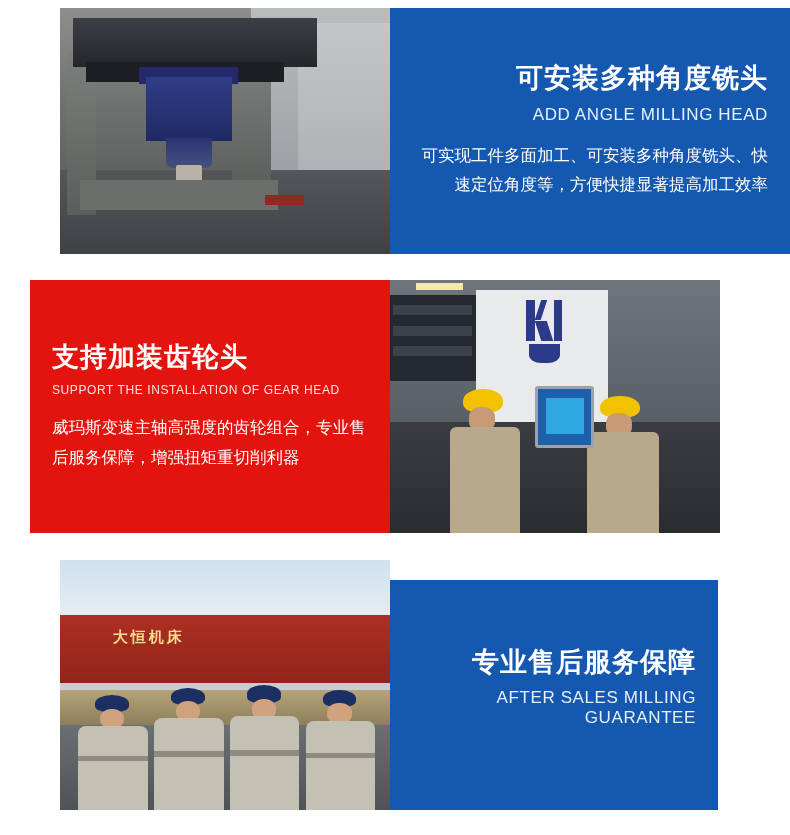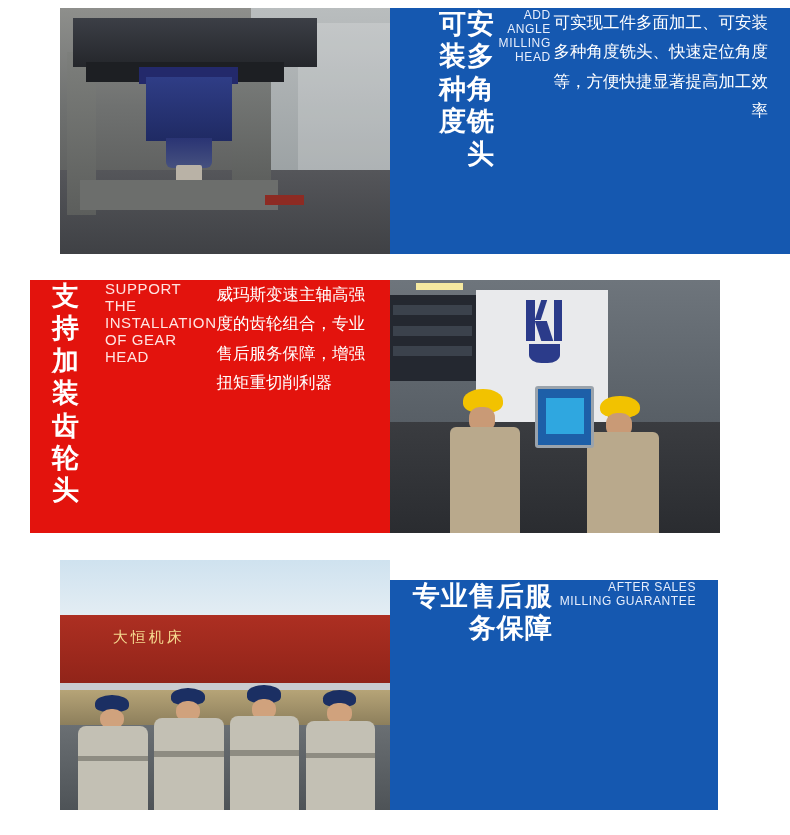--- a/index.html
+++ b/index.html
@@ -34,38 +34,38 @@
   .photo {
     position: absolute;
     box-sizing: border-box;
     overflow: hidden;
     background: #3a3d42;
   }
 
   
   .text-panel {
     display: flex;
-    flex-direction: row;
+    flex-direction: column;
     justify-content: center;
     padding: 0 22px;
   }
   .panel-blue { background: #1558b0; }
   .panel-red  { background: #e3130d; }
 
   .title-cn {
     color: #ffffff;
     font-size: 27px;
     font-weight: bold;
     letter-spacing: 1px;
     line-height: 1.2;
     margin: 0 0 10px 0;
   }
   .title-en {
     color: #e7eefc;
-    font-size: 12px;
+    font-size: 17px;
     letter-spacing: 0.6px;
     margin: 0 0 16px 0;
     font-weight: normal;
   }
   .panel-red .title-en { color: #ffe3e1; }
   .body-cn {
     color: #ffffff;
     font-size: 16.5px;
     line-height: 1.78;
     margin: 0;
@@ -104,21 +104,21 @@
   .body-suit { position:absolute; background:#b9a98c; border-radius:6px 6px 0 0; }
   .p2-screen { position:absolute; left:44%; top:42%; width:16%; height:22%; background:#1d5fa8; border:3px solid #9aa3ac; border-radius:3px; }
   .p2-screen i { position:absolute; left:14%; top:16%; width:72%; height:64%; background:#2fa7e0; display:block; }
   .p2-light { position:absolute; left:8%; top:1%; width:14%; height:3%; background:#f6e9a0; }
 
   
   .p3-sky { position:absolute; left:0; right:0; top:0; height:34%; background:linear-gradient(180deg,#cfe2ef 0%,#eef3f6 100%); }
   .p3-bld { position:absolute; left:0; right:0; top:22%; height:30%; background:linear-gradient(180deg,#ad2f22 0%,#8e2318 100%); }
   .p3-bld-top { position:absolute; left:0; right:0; top:22%; height:4%; background:#d9dde0; }
   .p3-bld-base { position:absolute; left:0; right:0; top:49%; height:5%; background:#c9ccd0; }
-  .p3-sign { position:absolute; left:16%; top:27%; font-size:15px; color:#f5d98f; font-weight:normal; letter-spacing:3px; }
+  .p3-sign { position:absolute; left:16%; top:27%; font-size:15px; color:#f5d98f; font-weight:bold; letter-spacing:3px; }
   .p3-grass { position:absolute; left:0; right:0; top:52%; height:14%; background:linear-gradient(180deg,#b6a477 0%,#8d7f5c 100%); }
   .p3-ground { position:absolute; left:0; right:0; top:66%; bottom:0; background:linear-gradient(180deg,#6a6f73 0%,#4e5357 100%); }
   .p3-cap { position:absolute; background:#1b2f63; border-radius:50% 50% 36% 36%; }
   .p3-face { position:absolute; background:#d0a27d; border-radius:44%; }
   .p3-suit { position:absolute; background:#c3c0b4; border-radius:8px 8px 0 0; }
   .p3-suit .stripe { position:absolute; left:0; right:0; top:36%; height:6%; background:#8e8c82; }
 </style>
 </head>
 <body>
 
@@ -148,21 +148,21 @@
       <div class="title-en">ADD ANGLE MILLING HEAD</div>
       <div class="body-cn">可实现工件多面加工、可安装多种角度铣头、快速定位角度等，方便快捷显著提高加工效率</div>
     </div>
 
   </div>
 
   <div class="row" style="top:280px;height:253px;">
 
     <div class="panel text-panel panel-red align-left" style="left:30px;top:0;width:360px;height:253px;">
       <div class="title-cn">支持加装齿轮头</div>
-      <div class="title-en" style="font-size:15px;">SUPPORT THE INSTALLATION OF GEAR HEAD</div>
+      <div class="title-en" style="font-size:12px;">SUPPORT THE INSTALLATION OF GEAR HEAD</div>
       <div class="body-cn">威玛斯变速主轴高强度的齿轮组合，专业售后服务保障，增强扭矩重切削利器</div>
     </div>
 
     <div class="photo" style="left:390px;top:0;width:330px;height:253px;">
       <div class="p2-bg"></div>
       <div class="p2-mach"></div>
       <div class="p2-dark"></div>
       <div class="p2-darkbars"></div>
       <div class="p2-darkbars" style="top:18%"></div>
       <div class="p2-darkbars" style="top:26%"></div>

